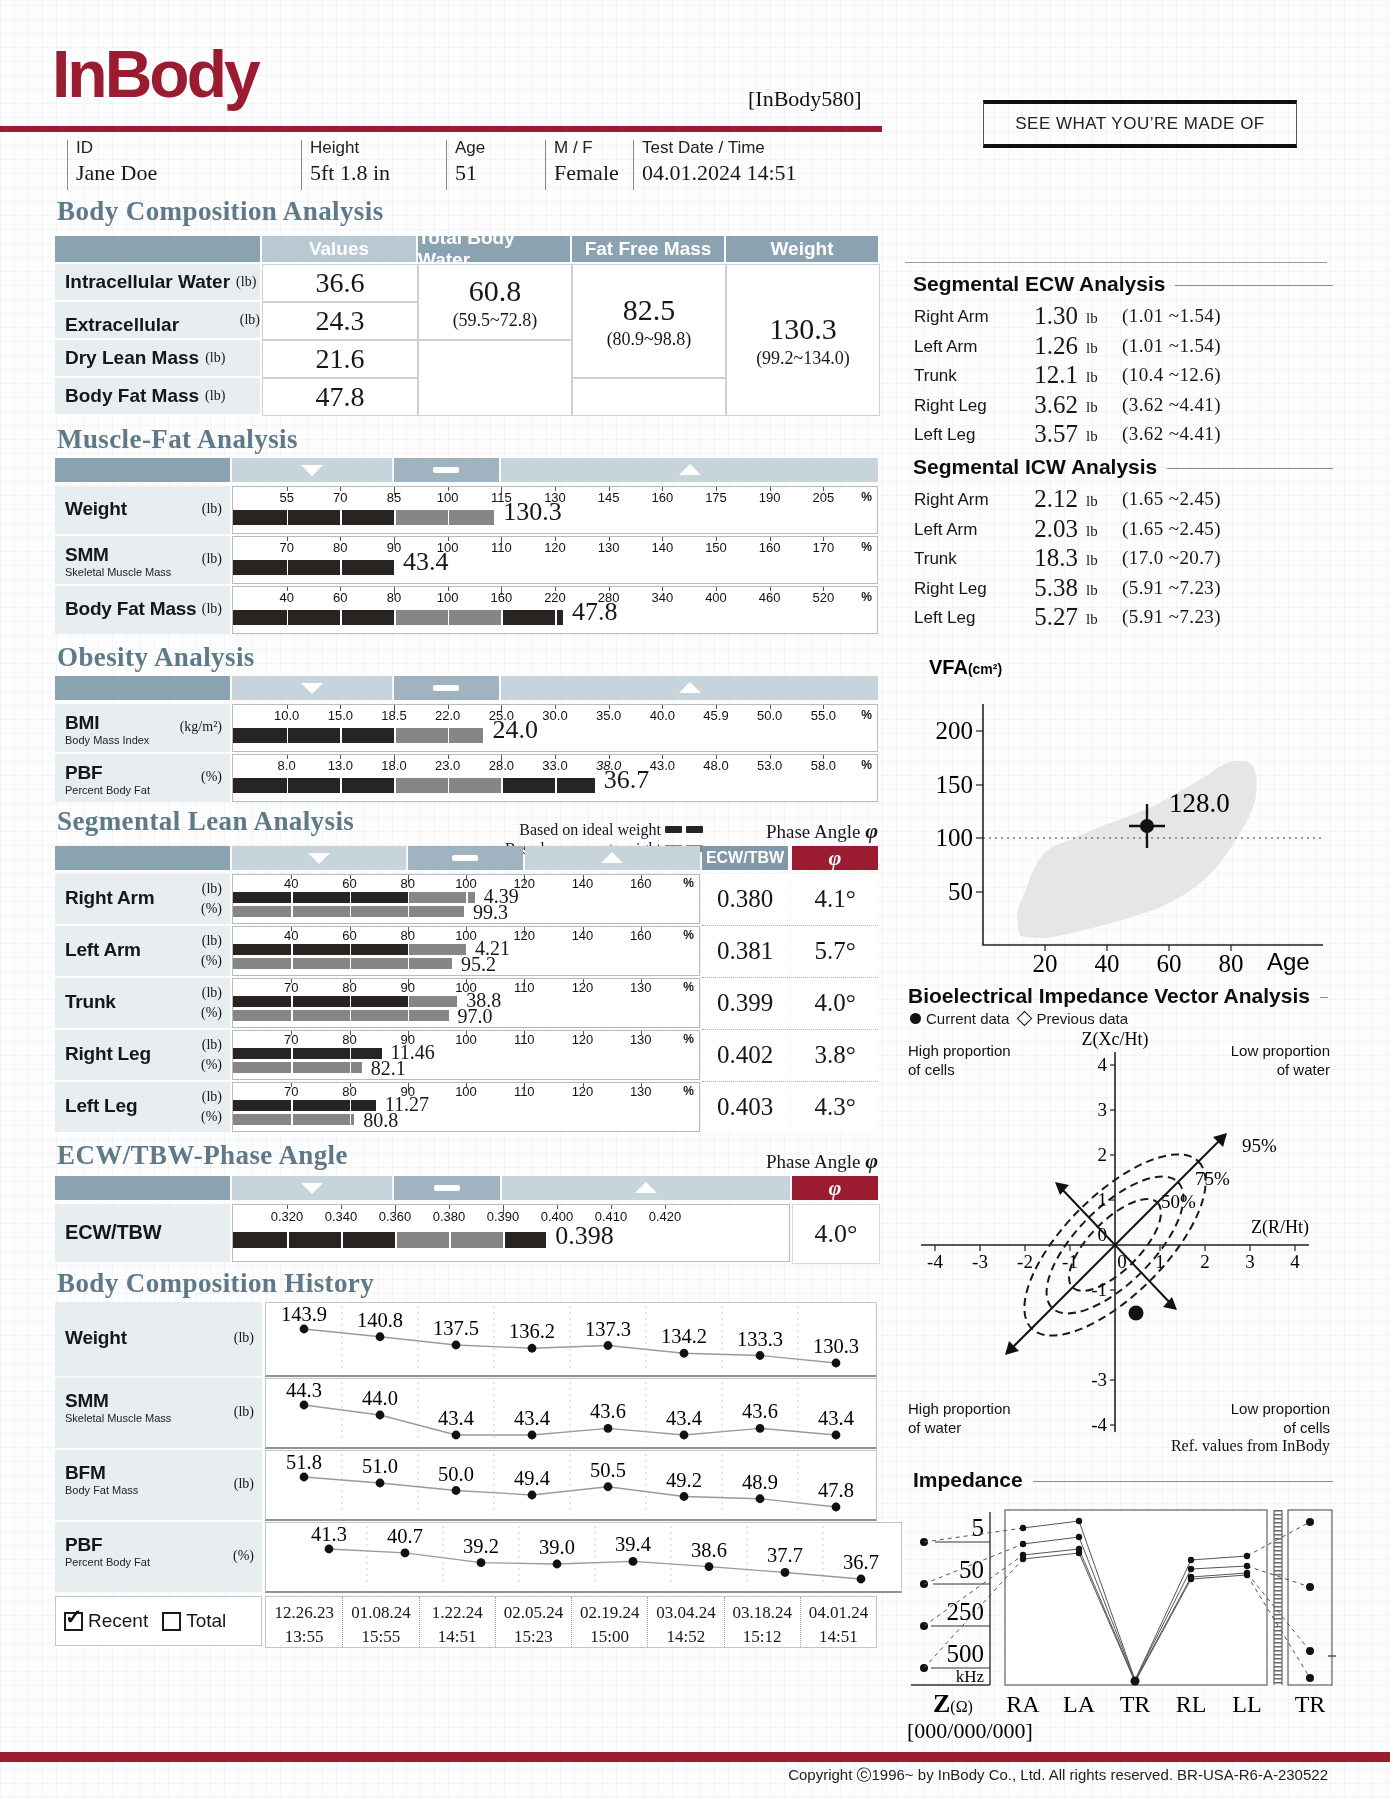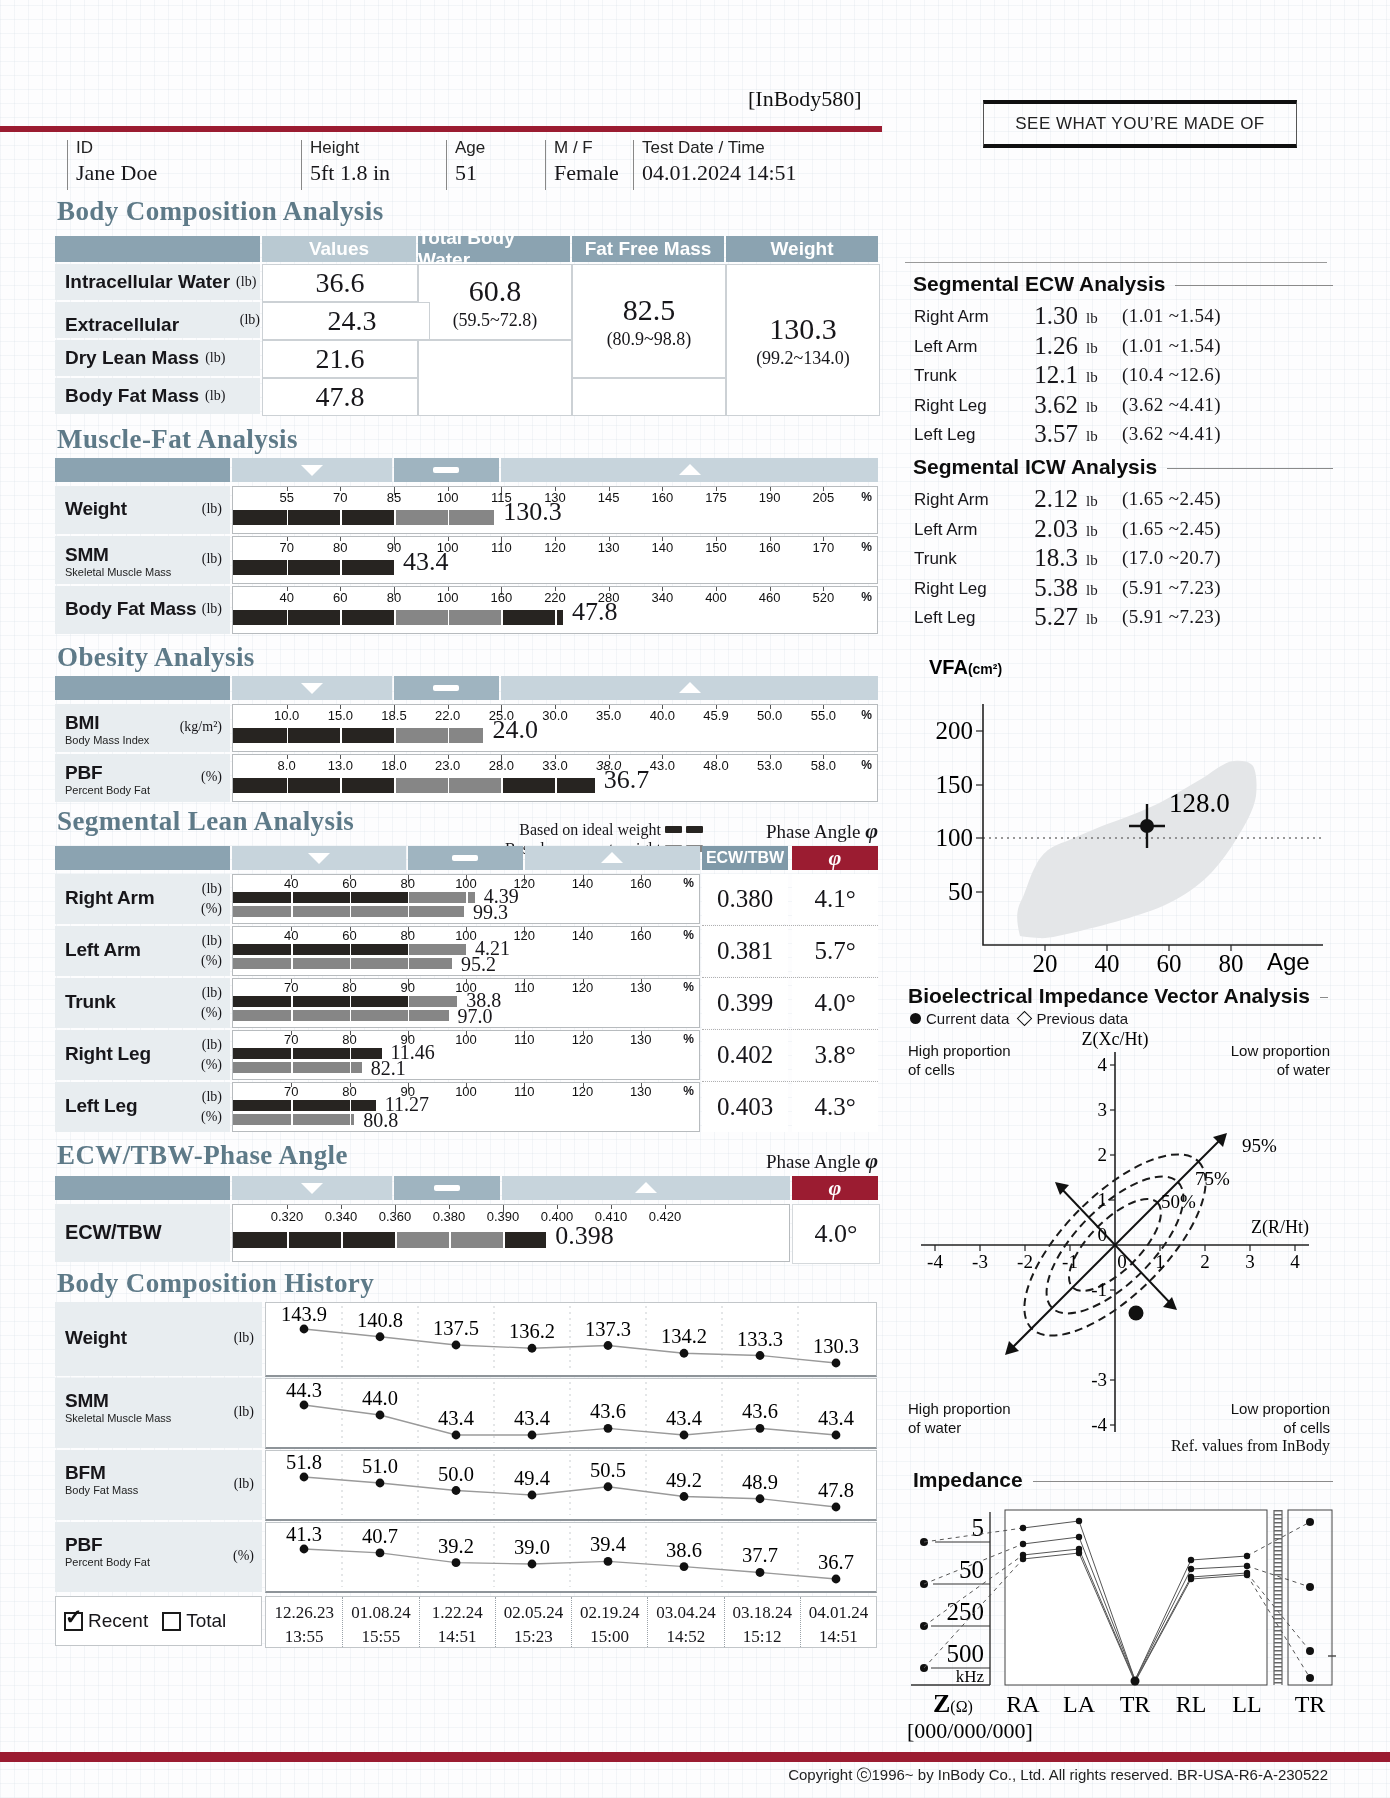--- a/index.html
+++ b/index.html
@@ -82,20 +82,21 @@
   .diam-icon{display:inline-block;width:9px;height:9px;border:1.6px solid #111;transform:rotate(45deg);margin-right:6px;}
   #footer-bar{position:absolute;left:0;top:1752px;width:1390px;height:10px;background:#9b1c31;}
   #copyright{position:absolute;right:62px;top:1766px;font-size:15px;color:#222;}
   svg text{font-family:"Liberation Serif",serif;}
   svg .sans{font-family:"Liberation Sans",sans-serif;}
 </style>
 </head>
 <body>
 
 <div id="page">
+  <div id="logo">InBody</div>
   <div id="model" class="num">[InBody580]</div>
   <div id="tagline">
       <span>SEE WHAT YOU’RE MADE OF</span>
     </div>
   <div id="redrule"></div>
   <div id="idbar">
       <div class="idsep" style="left: 12px;"></div>
       <div class="idlab" style="left: 21px;">ID</div>
       <div class="idval num" style="left: 21px;">Jane Doe</div>
       <div class="idsep" style="left: 246px;"></div>
@@ -171,21 +172,21 @@
     </div>
   <div class="tcell tlabelcell" style="left: 0px; top: 264px; width: 195px; height: 36px;">
         <div style="display: inline;">Intracellular Water</div>
         <div class="tunit num" style="display: inline;">(lb)</div>
       </div>
       <div class="tcell tval num" style="left: 207px; top: 264px; width: 154px; height: 36px;">36.6</div>
       <div class="tcell tlabelcell" style="left: 0px; top: 302px; width: 195px; height: 36px;">
         <div style="display: inline; margin-top: 31px;">Extracellular Water</div>
         <div class="tunit num" style="display: inline;">(lb)</div>
       </div>
-      <div class="tcell tval num" style="left: 207px; top: 302px; width: 154px; height: 36px; padding-left: 12px;">24.3</div>
+      <div class="tcell tval num" style="left: 207px; top: 302px; width: 154px; height: 36px;">24.3</div>
       <div class="tcell tlabelcell" style="left: 0px; top: 340px; width: 195px; height: 36px;">
         <div style="display: inline;">Dry Lean Mass</div>
         <div class="tunit num" style="display: inline;">(lb)</div>
       </div>
       <div class="tcell tval num" style="left: 207px; top: 340px; width: 154px; height: 36px;">21.6</div>
       <div class="tcell tlabelcell" style="left: 0px; top: 378px; width: 195px; height: 36px;">
         <div style="display: inline;">Body Fat Mass</div>
         <div class="tunit num" style="display: inline;">(lb)</div>
       </div>
       <div class="tcell tval num" style="left: 207px; top: 378px; width: 154px; height: 36px;">47.8</div>
@@ -739,21 +740,21 @@
             <circle cx="570" cy="56" r="4.4" fill="#111"></circle>
             <text x="570" y="46" text-anchor="middle" font-size="20.5">47.8</text>
           </svg></div>
       </div>
       <div class="mrow" style="top: 1522px; height: 70px;">
         <div class="hlabel" style="height: 70px; position: absolute;">
           <div class="lmain" style="top: 12px;">PBF</div>
           <div class="lsub" style="top: 34px;">Percent Body Fat</div>
           <div class="lunit num" style="top: 26px;">(%)</div>
         </div>
-        <div class="hchart" style="height: 68px;"><svg width="608" height="68">
+        <div class="hchart" style="height: 68px; padding-left: 25px;"><svg width="608" height="68">
             <line x1="76" x2="76" y1="3" y2="64" stroke="#c9cdd0" stroke-dasharray="2 4"></line>
             <line x1="152" x2="152" y1="3" y2="64" stroke="#c9cdd0" stroke-dasharray="2 4"></line>
             <line x1="228" x2="228" y1="3" y2="64" stroke="#c9cdd0" stroke-dasharray="2 4"></line>
             <line x1="304" x2="304" y1="3" y2="64" stroke="#c9cdd0" stroke-dasharray="2 4"></line>
             <line x1="380" x2="380" y1="3" y2="64" stroke="#c9cdd0" stroke-dasharray="2 4"></line>
             <line x1="456" x2="456" y1="3" y2="64" stroke="#c9cdd0" stroke-dasharray="2 4"></line>
             <line x1="532" x2="532" y1="3" y2="64" stroke="#c9cdd0" stroke-dasharray="2 4"></line>
             <polyline points="38,26 114,29.91304347826084 190,39.695652173913025 266,41 342,38.39130434782609 418,43.60869565217391 494,49.478260869565204 570,56" fill="none" stroke="#9a9a9a" stroke-width="1.3"></polyline>
             <circle cx="38" cy="26" r="4.4" fill="#111"></circle>
             <text x="38" y="18" text-anchor="middle" font-size="20.5">41.3</text>

